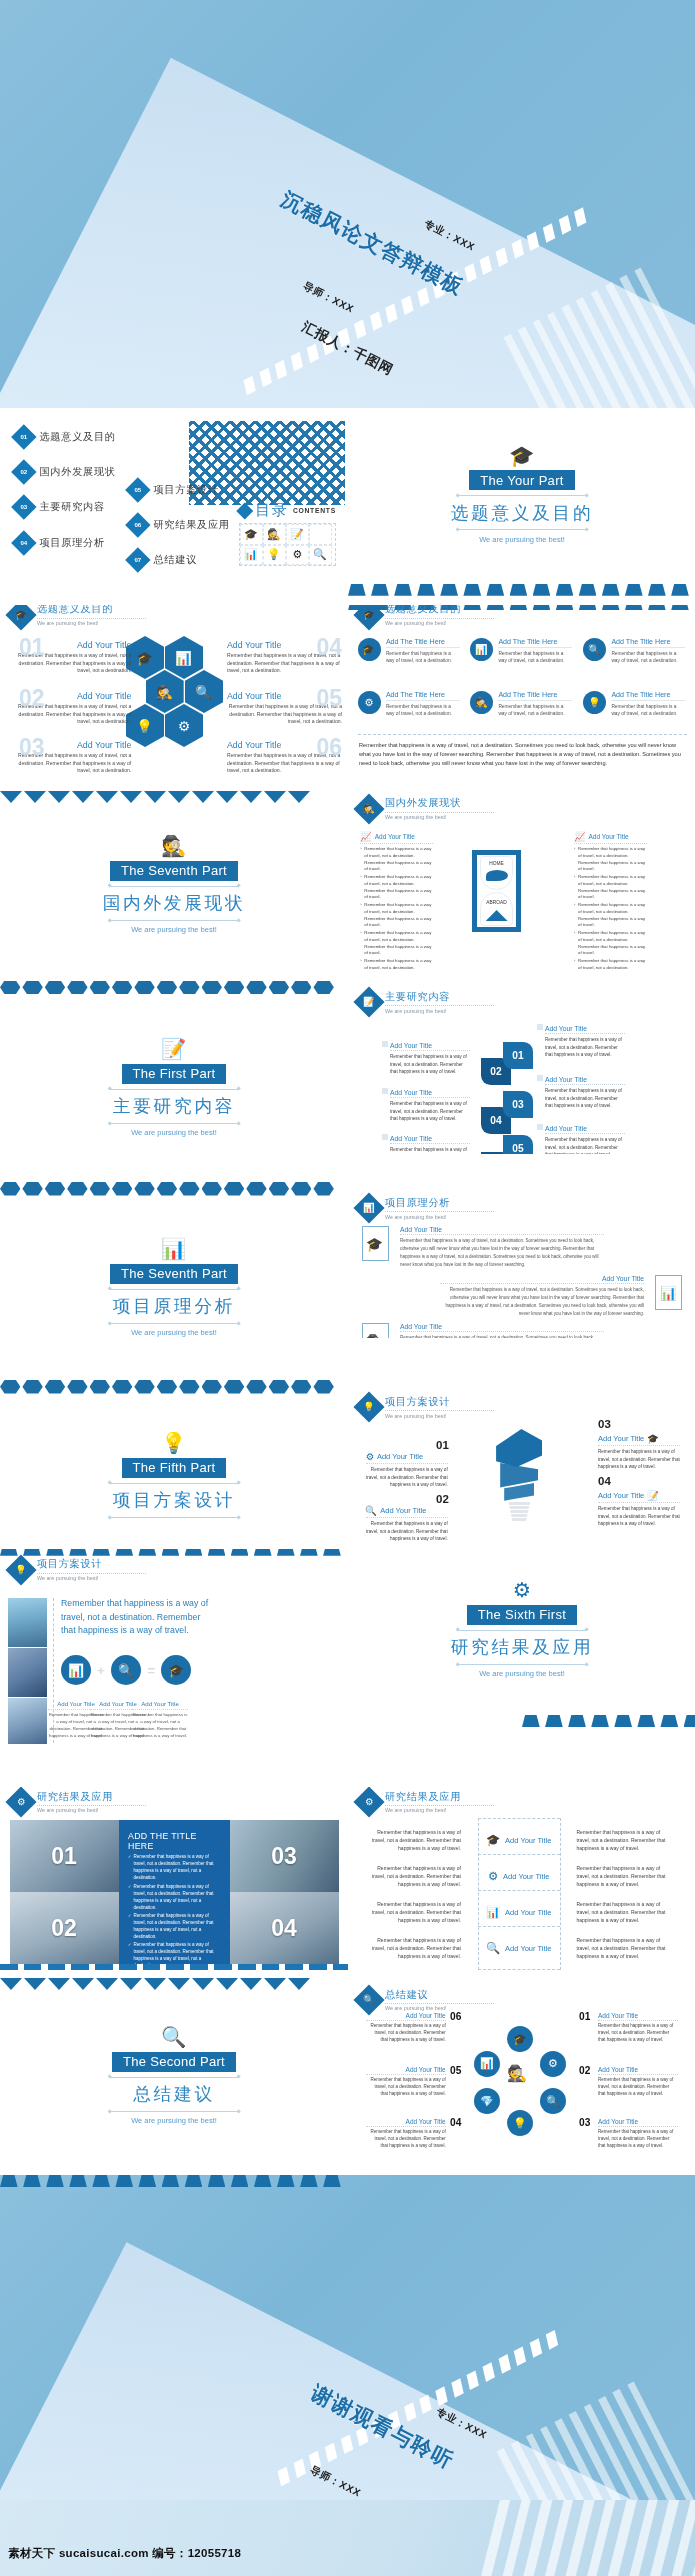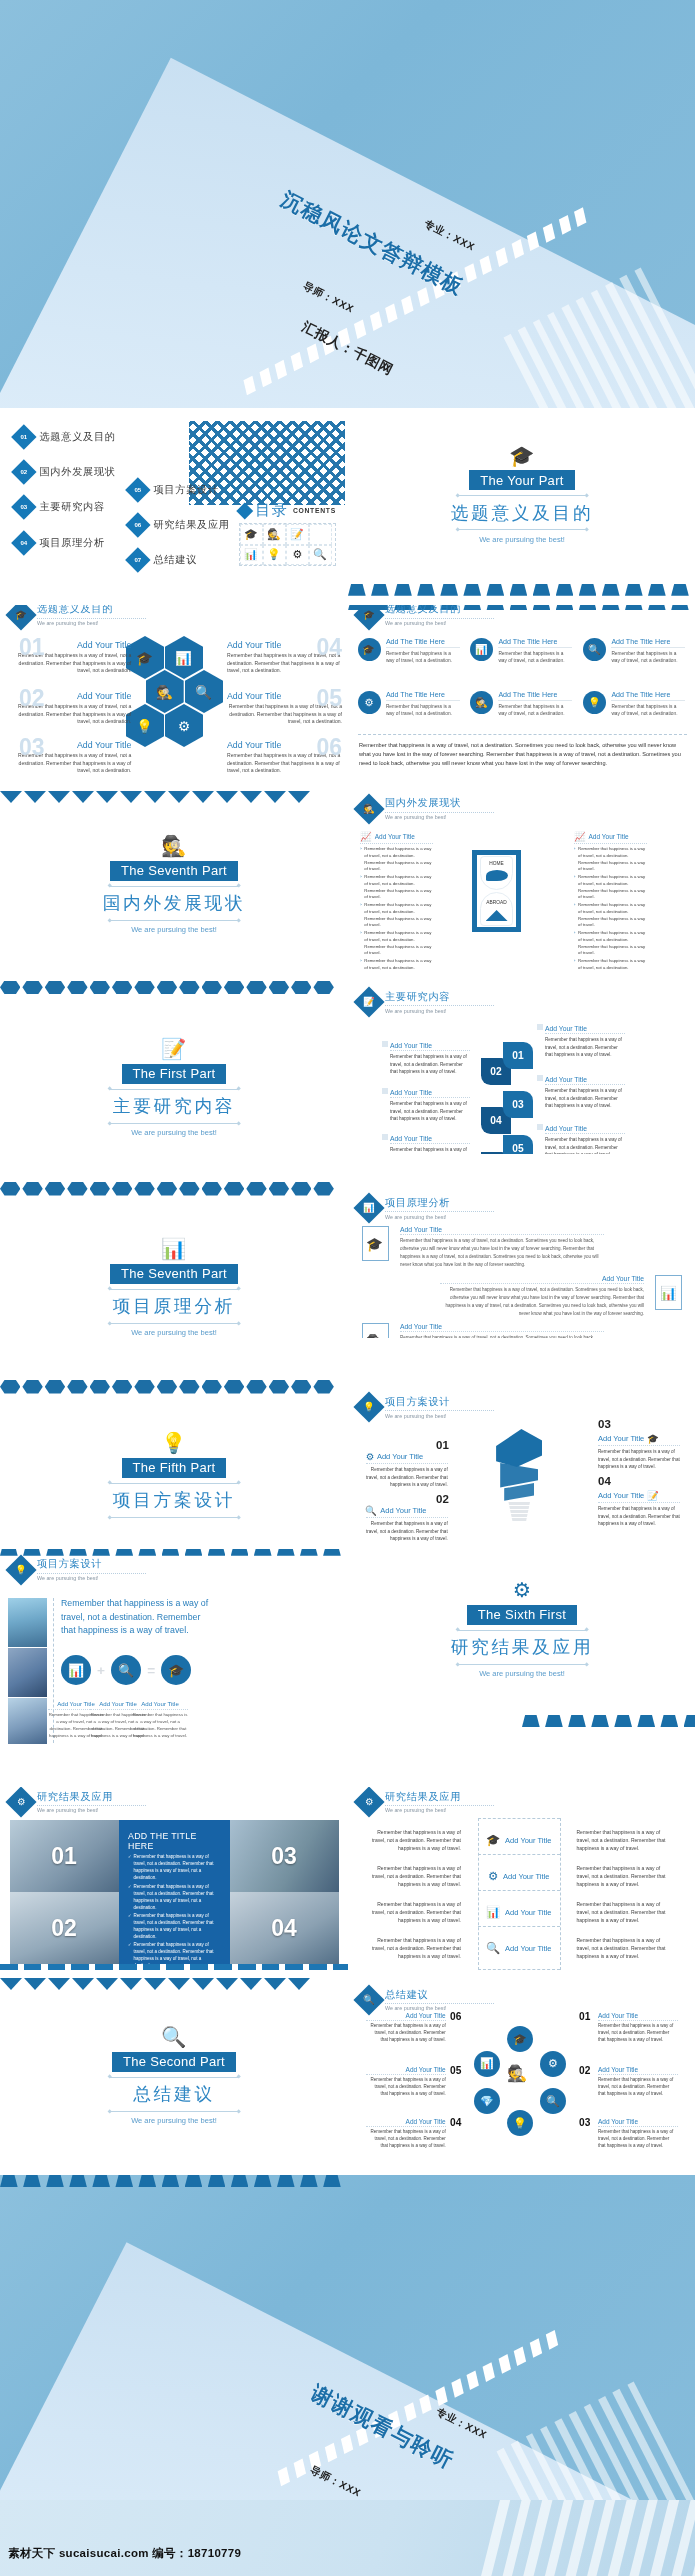--- a/index.html
+++ b/index.html
@@ -982,17 +982,17 @@
     <div class="ctitle" style="left:319px;top:204px;">谢谢观看与聆听</div>
     <div class="cmeta" style="left:314px;top:288px;">导师：XXX</div>
     <div class="cmeta" style="left:440px;top:230px;">专业：XXX</div>
     <div class="cmeta big" style="left:314px;top:325px;">汇报人：千图网</div>
   </div>
 
   <div class="footer">
     <div class="fstripes">
       <i></i><i></i><i></i><i></i><i></i><i></i><i></i><i></i><i></i><i></i><i></i><i></i>
     </div>
-    <div class="ftxt">素材天下 sucaisucai.com  编号：18710779</div>
+    <div class="ftxt">素材天下 sucaisucai.com  编号：12055718</div>
   </div>
 
 </div>
 
 
 </body></html>

